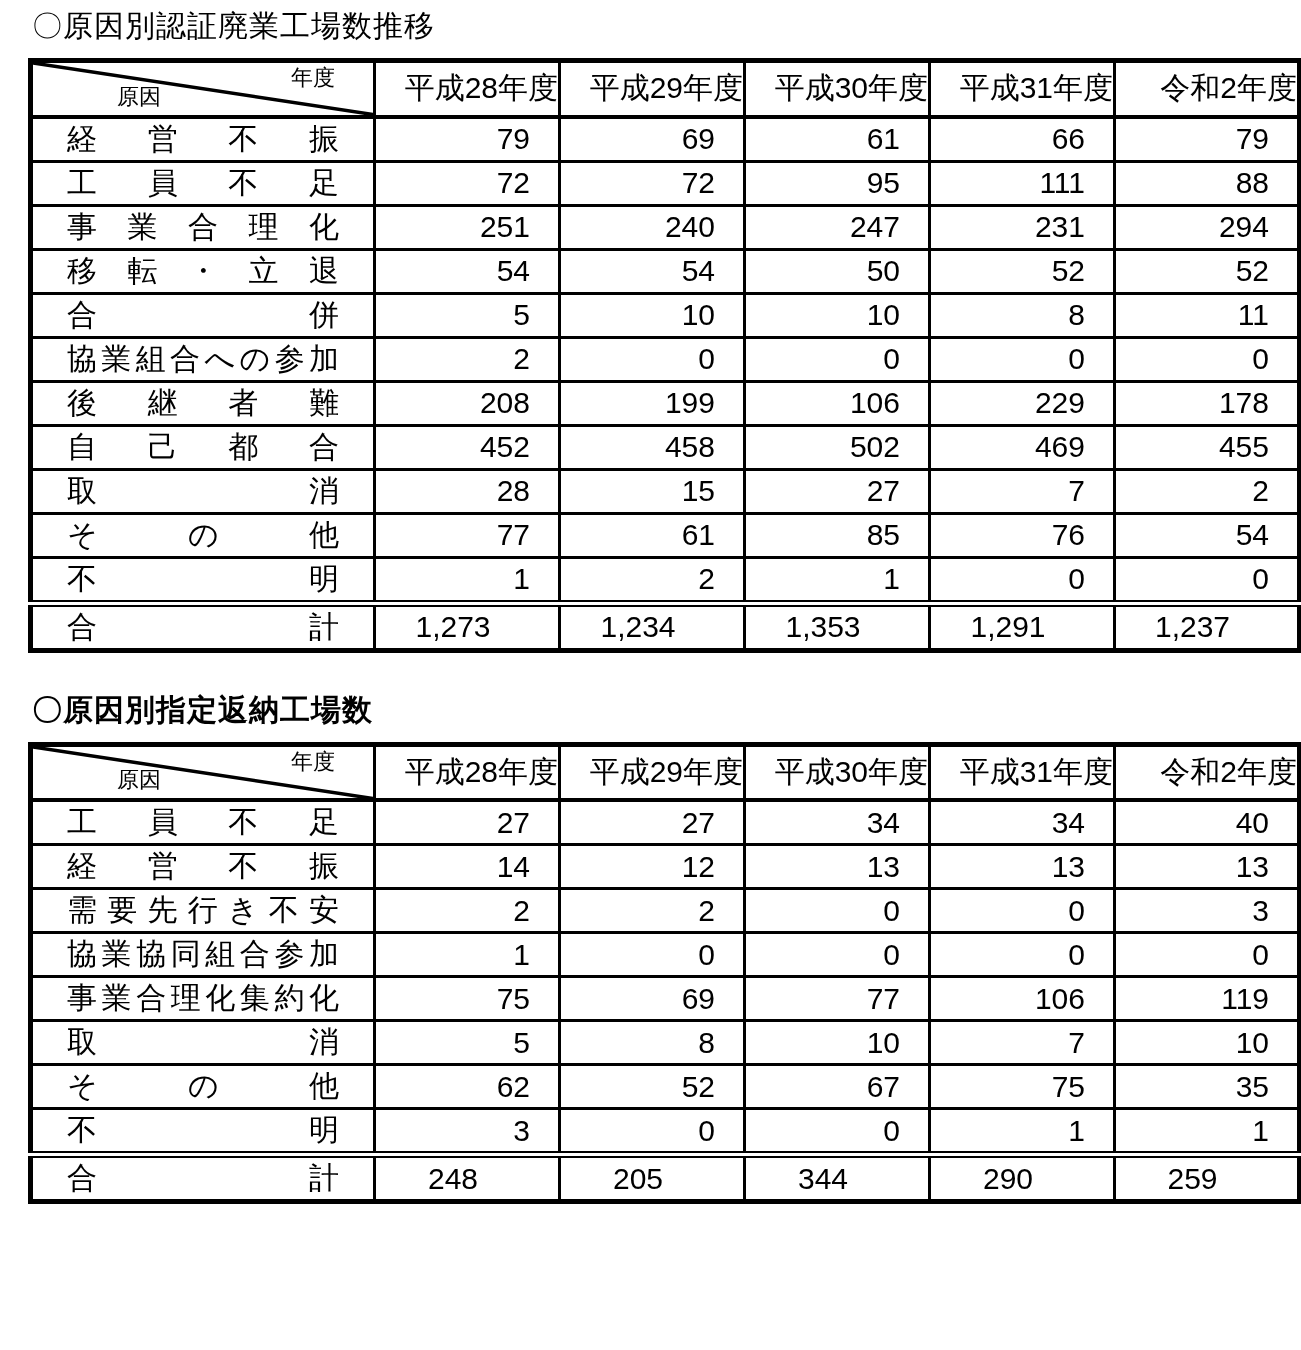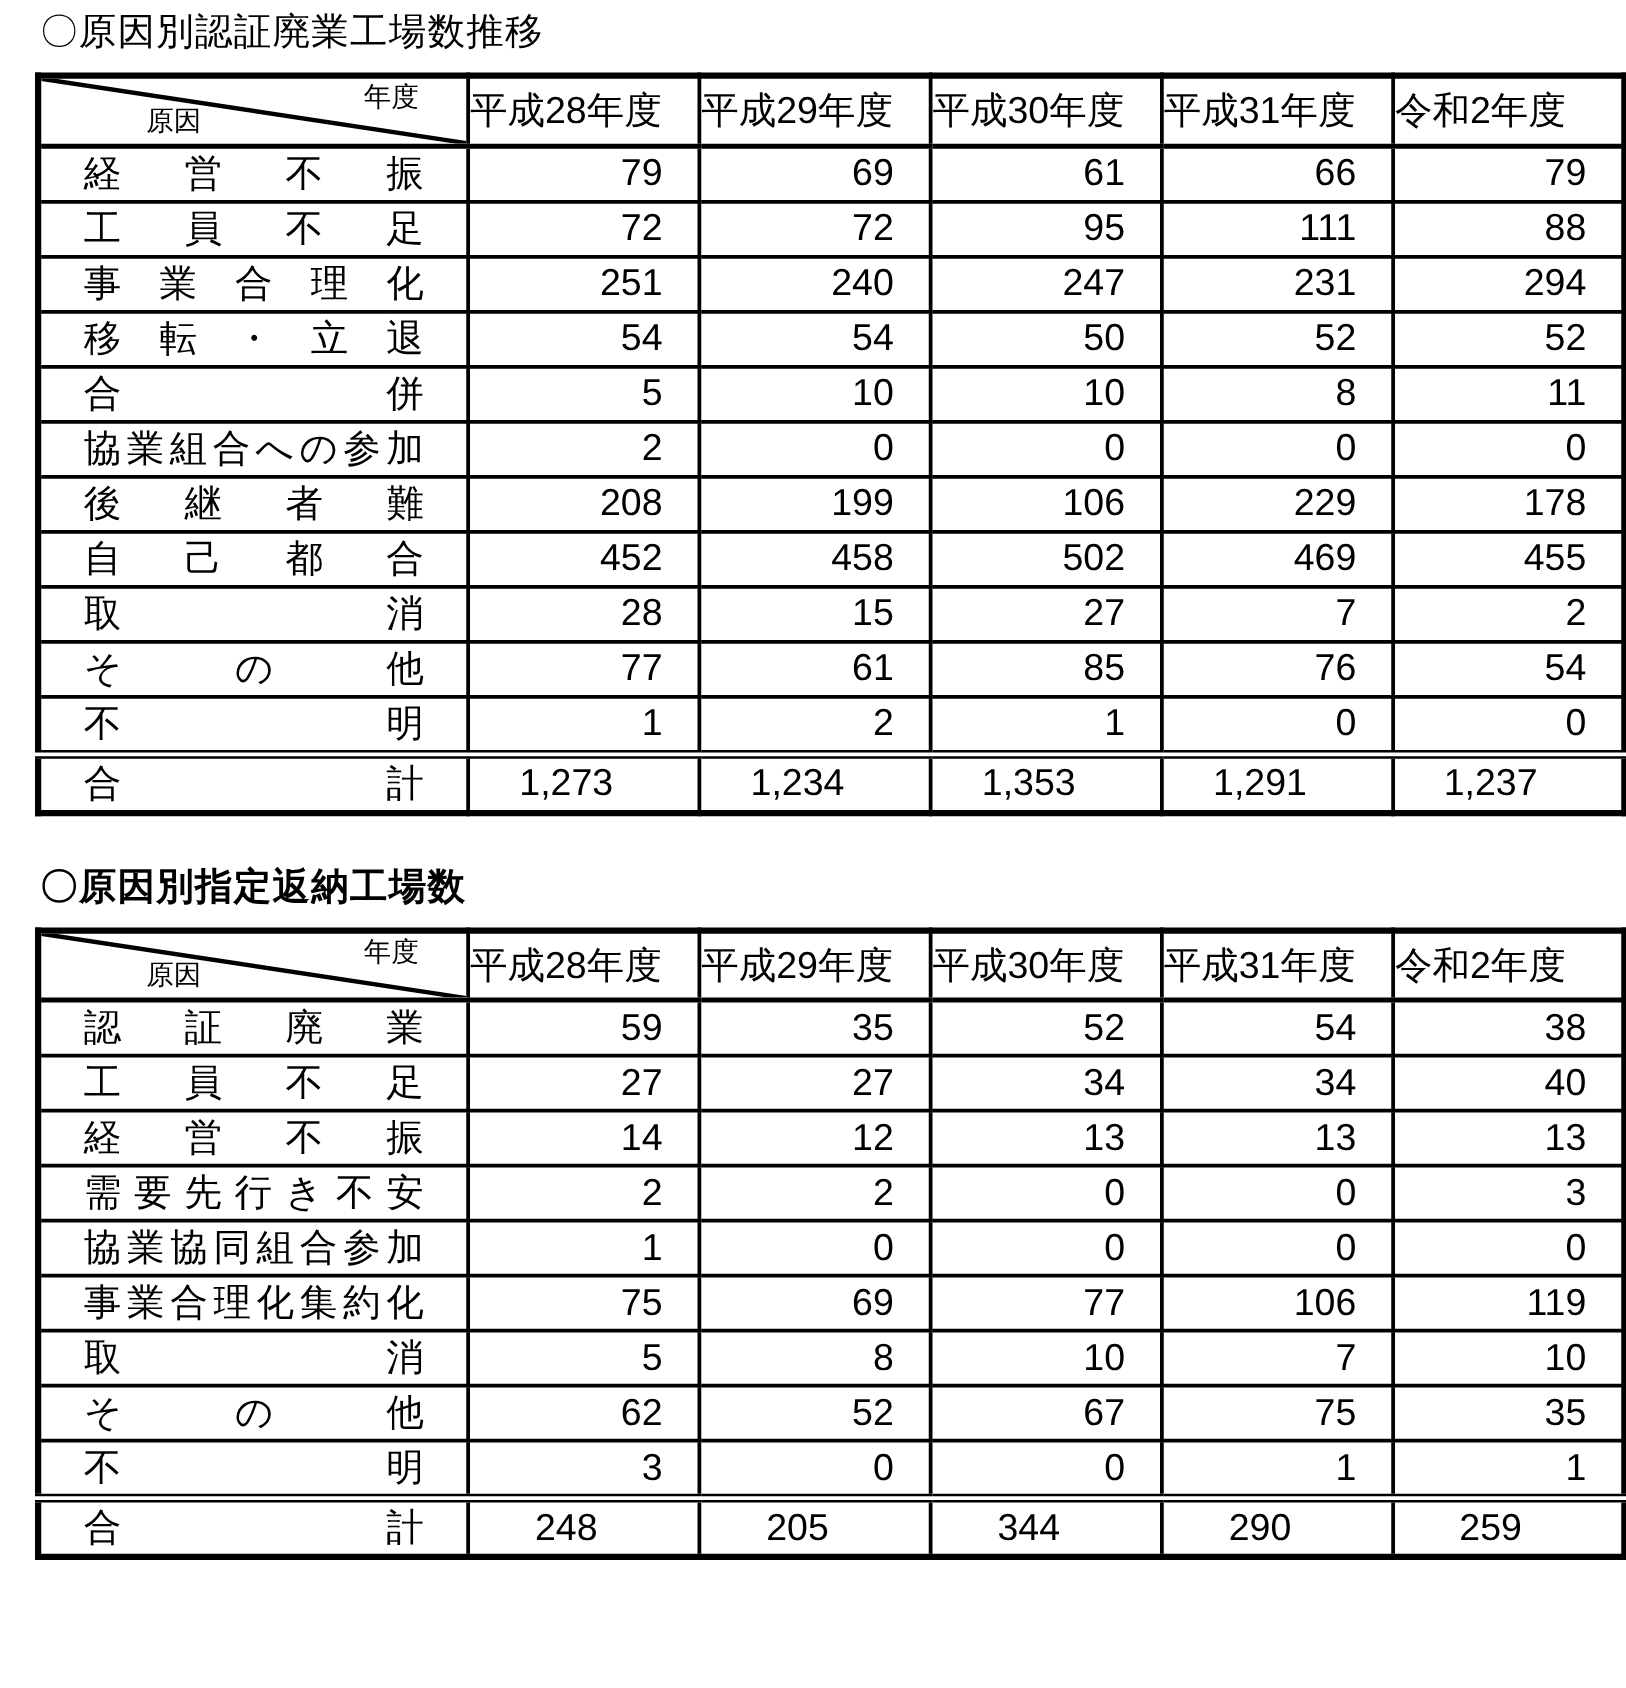--- a/index.html
+++ b/index.html
@@ -22,21 +22,21 @@
     border: 5px solid #000;
   }
   .data-table col.col-label { width: 344px; }
   .data-table col.col-year  { width: 185px; }
 
   .data-table th, .data-table td {
     border: 3px solid #000;
     font-size: 30px; font-weight: 500; color: #000;
     overflow: hidden; white-space: nowrap;
   }
-  .data-table thead th { border-bottom: 4px solid #000; height: 56px; text-align: left; }
+  .data-table thead th { border-bottom: 4px solid #000; height: 56px; text-align: right; }
   .data-table tbody td { height: 44px; }
   .data-table tfoot td { height: 47px; border-top: 7px double #000; text-align: center; }
 
   td.label-cell {
     text-align: justify; text-align-last: justify;
     -moz-text-align-last: justify;
     padding: 0 34px;
   }
   td.num-cell { text-align: right; padding-right: 28px; }
 
@@ -208,28 +208,20 @@
         </th>
         <th>平成28年度</th>
         <th>平成29年度</th>
         <th>平成30年度</th>
         <th>平成31年度</th>
         <th>令和2年度</th>
       </tr>
     </thead>
     <tbody>
 
-    <tr>
-        <td class="label-cell">認証廃業</td>
-        <td class="num-cell">59</td>
-        <td class="num-cell">35</td>
-        <td class="num-cell">52</td>
-        <td class="num-cell">54</td>
-        <td class="num-cell">38</td>
-      </tr>
         <tr>
         <td class="label-cell">工員不足</td>
         <td class="num-cell">27</td>
         <td class="num-cell">27</td>
         <td class="num-cell">34</td>
         <td class="num-cell">34</td>
         <td class="num-cell">40</td>
       </tr>
         <tr>
         <td class="label-cell">経営不振</td>

